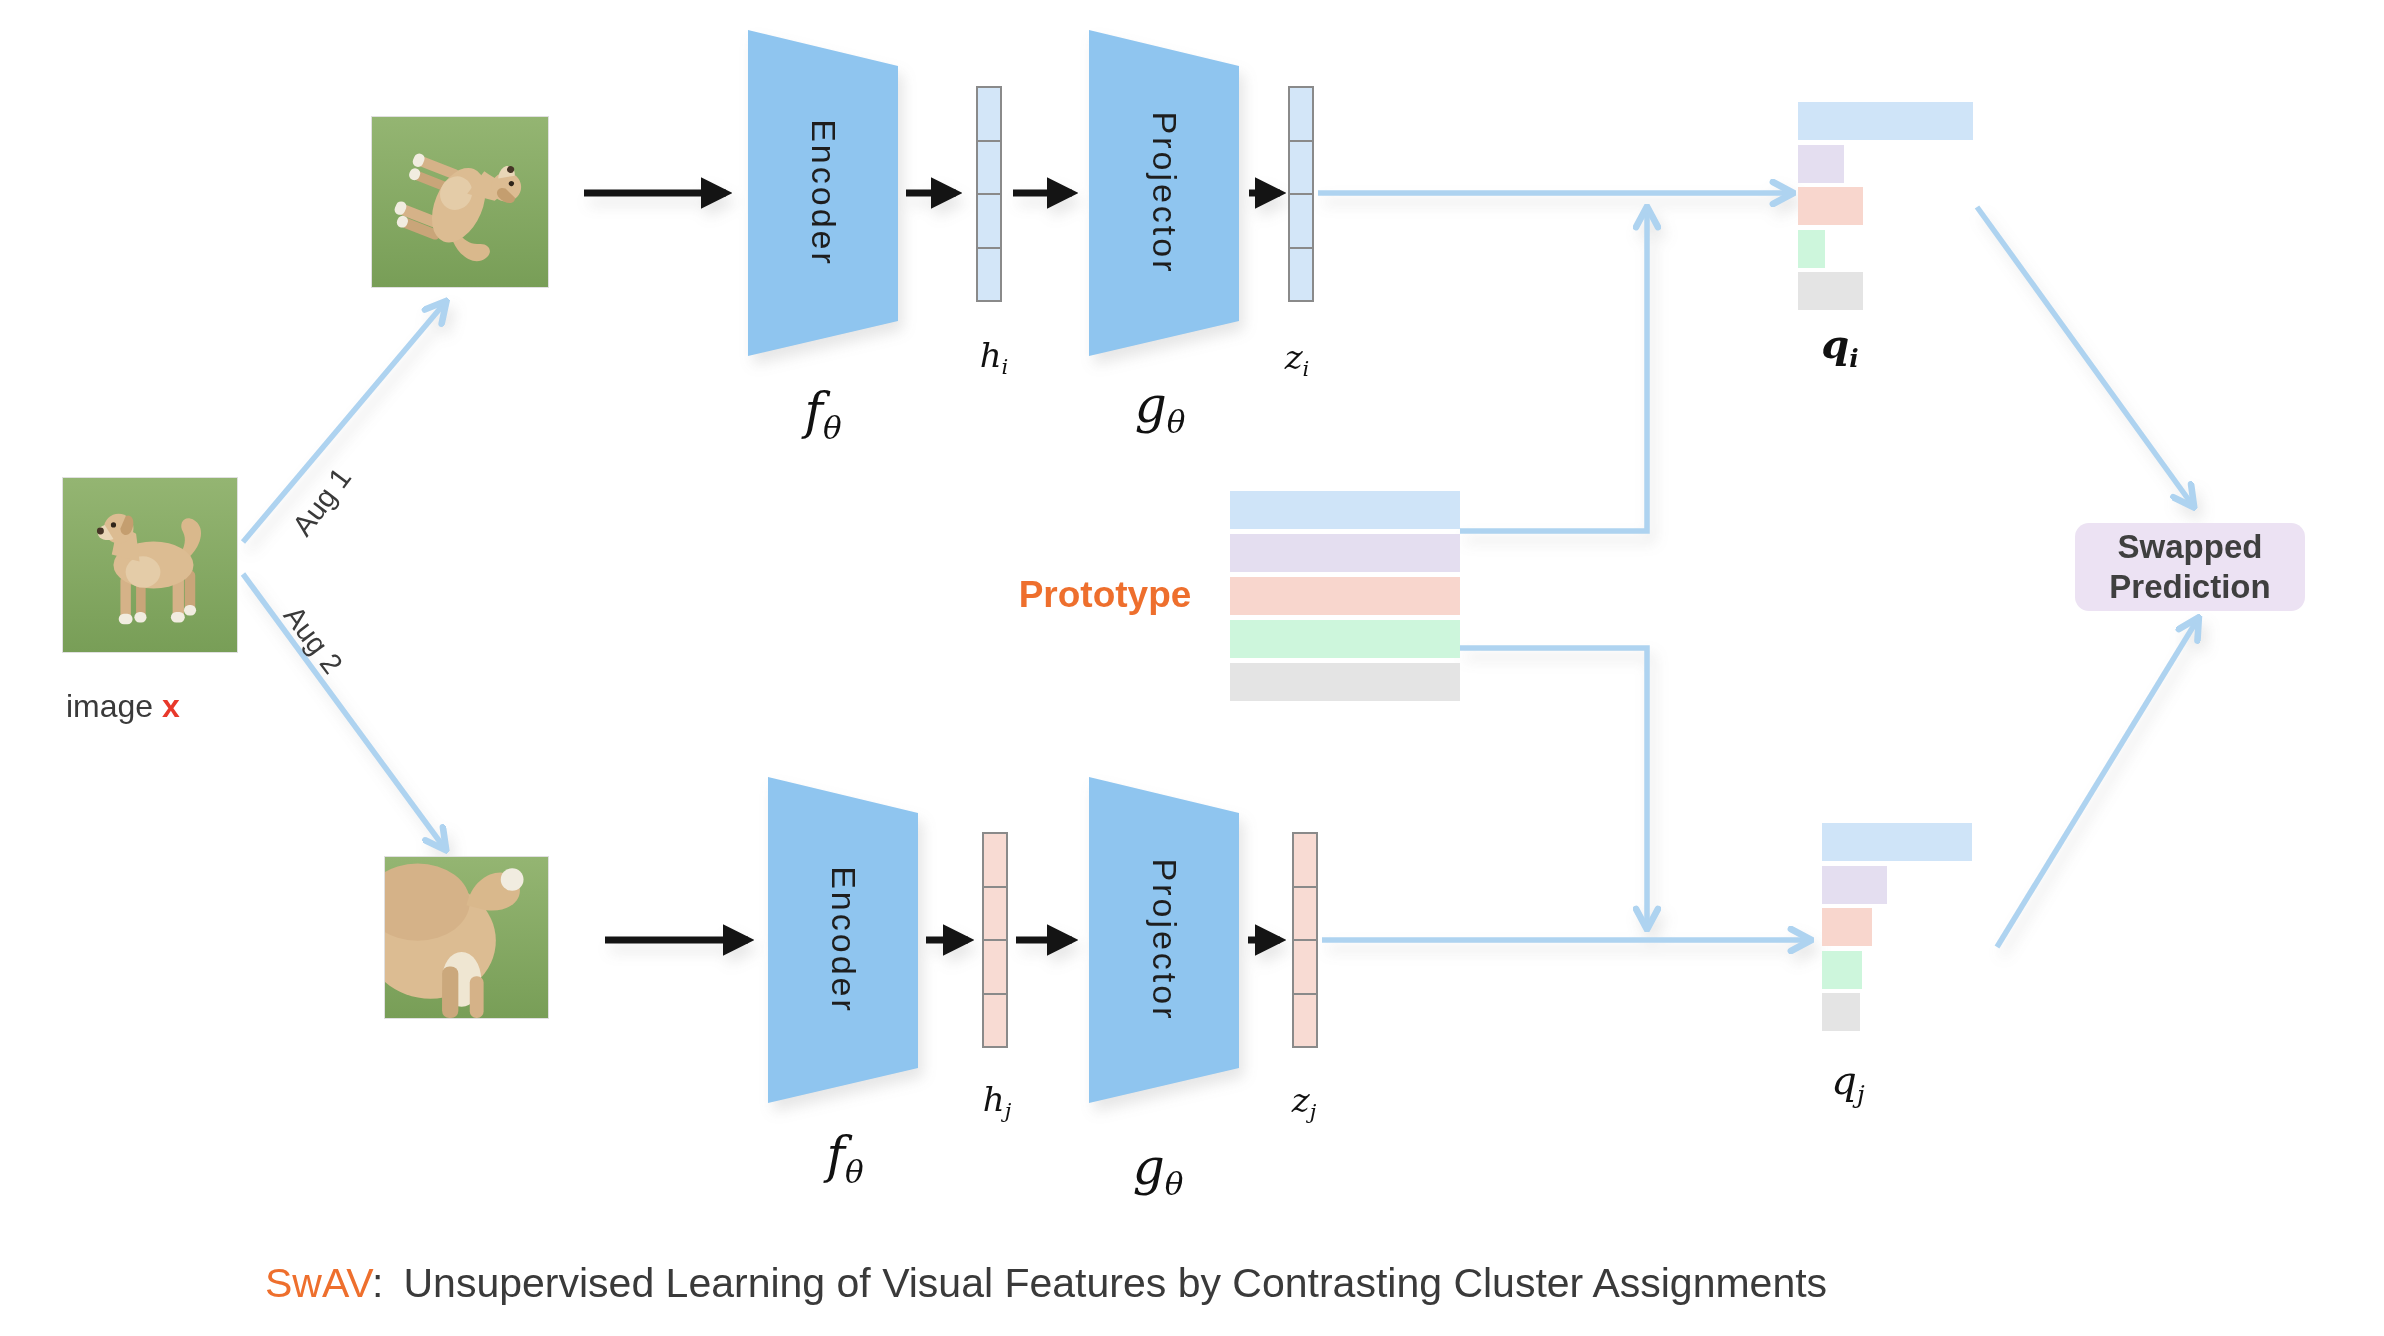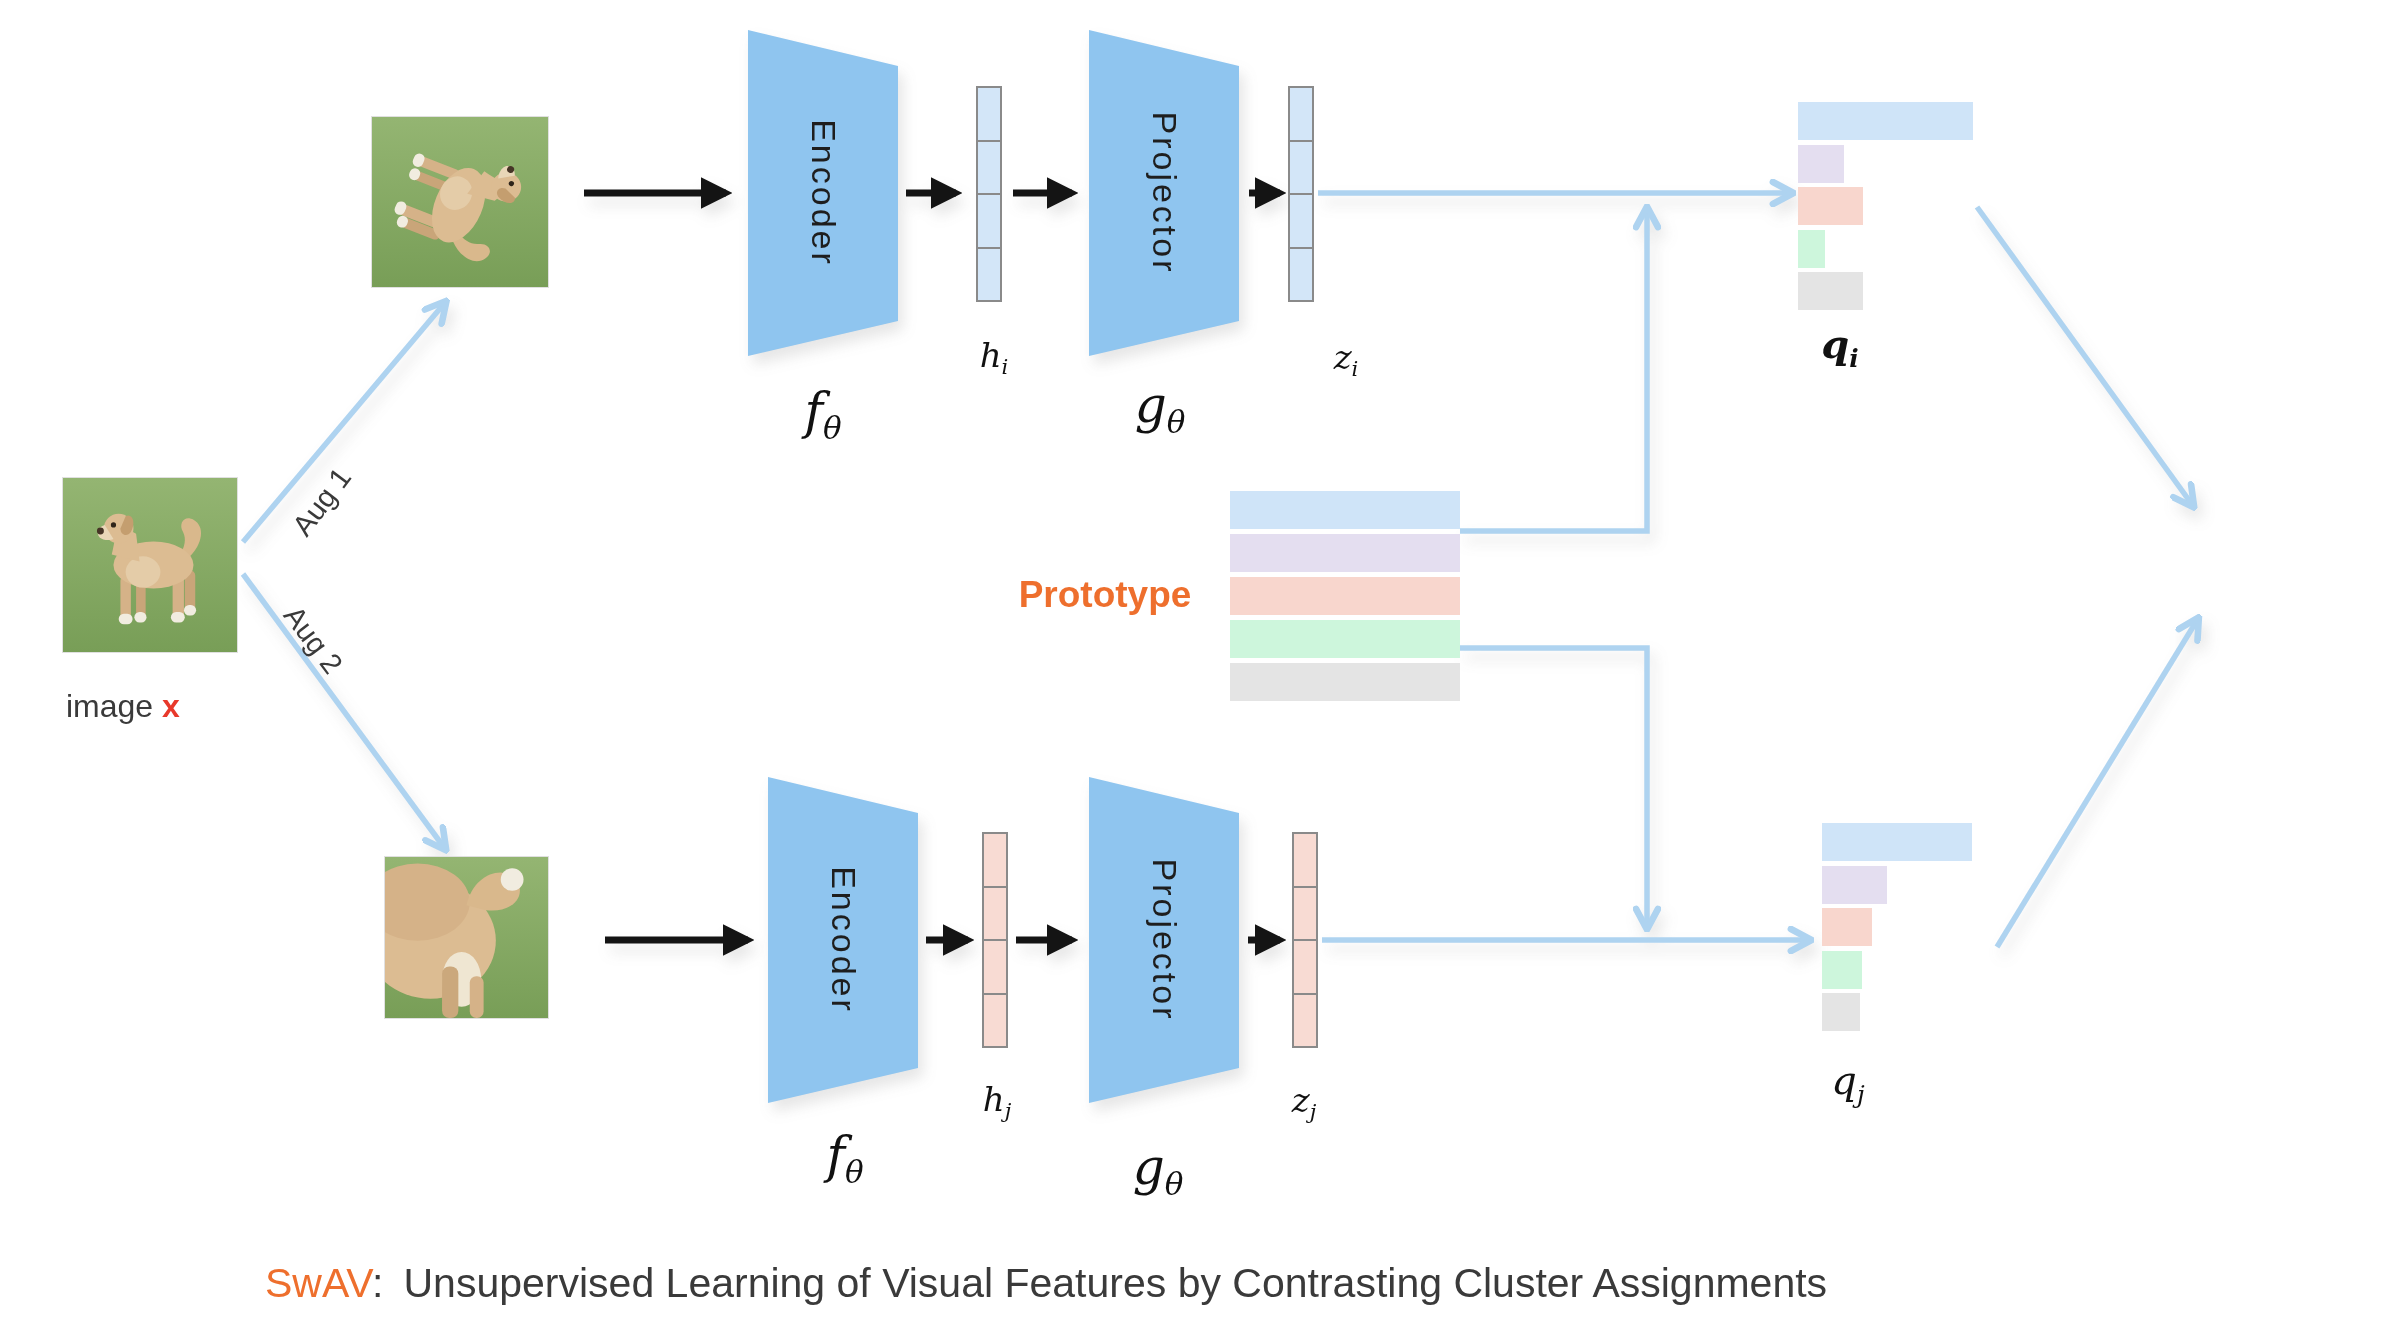--- a/index.html
+++ b/index.html
@@ -153,21 +153,21 @@
   <div class="lbl vert" style="left:1164px;top:193px;">Projector</div>
   <div class="lbl vert" style="left:843px;top:940px;">Encoder</div>
   <div class="lbl vert" style="left:1164px;top:940px;">Projector</div>
 
   <div class="lbl math math-big" style="left:823px;top:414px;"><i>f</i><sub>θ</sub></div>
   <div class="lbl math math-big" style="left:1160px;top:408px;"><i>g</i><sub>θ</sub></div>
   <div class="lbl math math-big" style="left:845px;top:1158px;"><i>f</i><sub>θ</sub></div>
   <div class="lbl math math-big" style="left:1158px;top:1170px;"><i>g</i><sub>θ</sub></div>
 
   <div class="lbl math math-mid" style="left:994px;top:357px;"><i>h</i><sub>i</sub></div>
-  <div class="lbl math math-mid" style="left:1346px;top:359px;"><i>z</i><sub>i</sub></div>
+  <div class="lbl math math-mid" style="left:1297px;top:359px;"><i>z</i><sub>i</sub></div>
   <div class="lbl math math-mid" style="left:997px;top:1101px;"><i>h</i><sub>j</sub></div>
   <div class="lbl math math-mid" style="left:1304px;top:1102px;"><i>z</i><sub>j</sub></div>
 
   <div class="lbl math math-q" style="left:1840px;top:346px;font-weight:bold;"><i>q</i><sub>i</sub></div>
   <div class="lbl math math-q" style="left:1848px;top:1083px;"><i>q</i><sub>j</sub></div>
 
   <div class="lbl proto-label" style="left:1105px;top:595px;">Prototype</div>
 
   <div class="vec blue" style="left:976px;top:86px;">
       <div class="cell"></div>
@@ -210,18 +210,22 @@
       <div class="hbar bg-gray" style="width: 65px;"></div>
     </div>
   <div class="hist" style="left:1822px;top:823px;">
       <div class="hbar bg-blue" style="width: 150px;"></div>
       <div class="hbar bg-purple" style="width: 65px;"></div>
       <div class="hbar bg-pink" style="width: 50px;"></div>
       <div class="hbar bg-green" style="width: 40px;"></div>
       <div class="hbar bg-gray" style="width: 38px;"></div>
     </div>
 
+  <div class="swapped">
+    <span>Swapped</span>
+    <span>Prediction</span>
+  </div>
 
   <div class="caption">
     <span class="swav">SwAV</span><span class="sep">:</span><span>Unsupervised Learning of Visual Features by Contrasting Cluster Assignments</span>
   </div>
 
 </div>
 
 </body></html>

